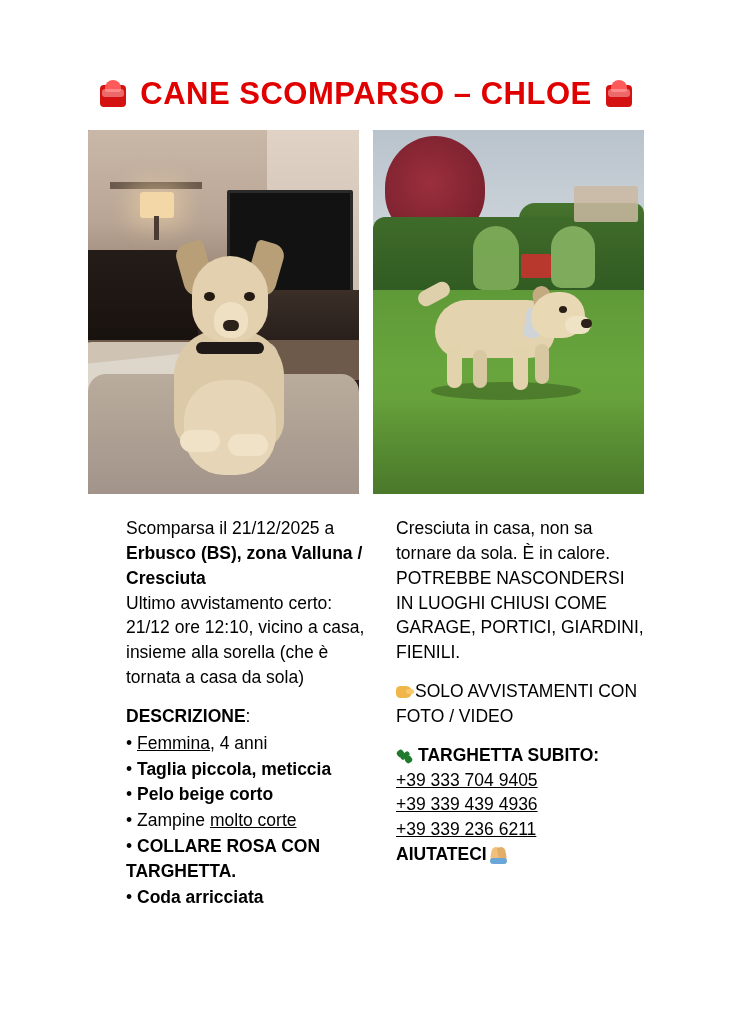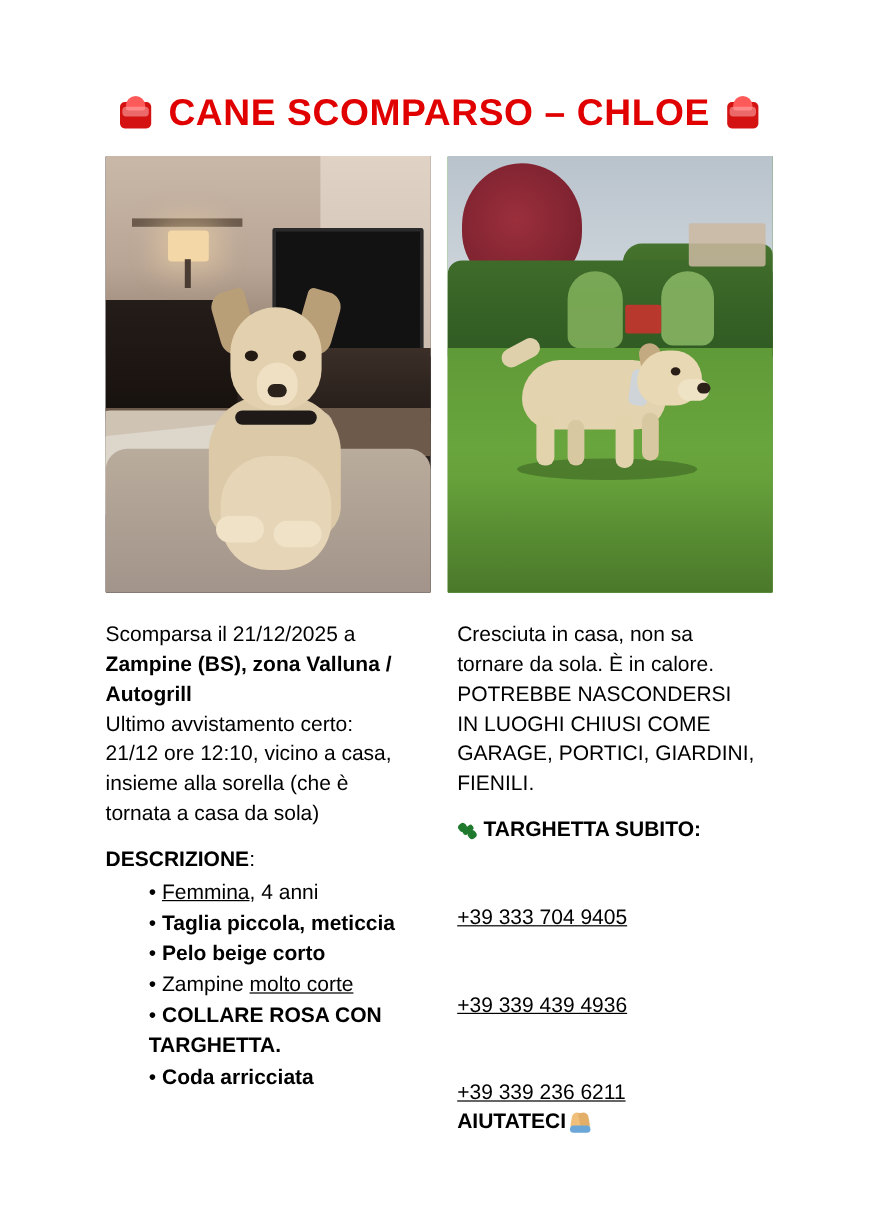--- a/index.html
+++ b/index.html
@@ -286,41 +286,42 @@
   }
   .p2 .d-shadow {
     position: absolute; left: 58px; top: 252px; width: 150px; height: 18px;
     background: rgba(30,55,18,.35); border-radius: 50%;
   }
 
   
   .columns {
     margin-top: 22px;
     display: flex;
-    gap: 41px;
+    gap: 18px;
+    justify-content: flex-end;
   }
   .col {
     width: 246px;
     font-size: 17.5px;
     line-height: 1.42;
   }
   .col.left { width: 252px; }
   .col.right { width: 248px; }
 
   p { margin: 0 0 0 0; }
   .block { margin-bottom: 14px; }
   b, .b { font-weight: bold; }
   .u { text-decoration: underline; }
 
   .bullets { margin-top: 2px; }
-  .bullets div { margin-bottom: 1px; margin-left: 36px; }
+  .bullets div { margin-bottom: 1px; }
 
   .heading { font-weight: bold; }
 
-  .phone-list div { text-decoration: underline; margin-top: 48px; }
+  .phone-list div { text-decoration: underline; }
 
   .emoji-point {
     display: inline-block;
     width: 18px;
     height: 14px;
     position: relative;
     vertical-align: -2px;
     margin-right: 1px;
   }
   .emoji-point .hand {
@@ -448,21 +449,21 @@
       <span class="d-snout"></span>
       <span class="d-nose"></span>
     </div>
   </div>
 
   <div class="columns">
 
     <div class="col left">
       <div class="block">
         <p>Scomparsa il 21/12/2025 a</p>
-        <p class="b">Zampine (BS), zona Valluna / Autogrill</p>
+        <p class="b">Erbusco (BS), zona Valluna / Cresciuta</p>
         <p>Ultimo avvistamento certo: 21/12 ore 12:10, vicino a casa, insieme alla sorella (che è tornata a casa da sola)</p>
       </div>
 
       <div class="block">
         <p><span class="heading">DESCRIZIONE</span><span>:</span></p>
         <div class="bullets">
           <div><span>• </span><span class="u">Femmina</span><span>, 4 anni</span></div>
           <div><span>• </span><span class="b">Taglia piccola, meticcia</span></div>
           <div><span>• </span><span class="b">Pelo beige corto</span></div>
           <div><span>• </span><span>Zampine </span><span class="u">molto corte</span></div>
@@ -470,20 +471,23 @@
           <div><span>• </span><span class="b">Coda arricciata</span></div>
         </div>
       </div>
     </div>
 
     <div class="col right">
       <div class="block">
         <p>Cresciuta in casa, non sa tornare da sola. È in calore. POTREBBE NASCONDERSI IN LUOGHI CHIUSI COME GARAGE, PORTICI, GIARDINI, FIENILI.</p>
       </div>
 
+      <div class="block">
+        <p><span class="emoji-point"><span class="hand"></span><span class="finger"></span></span><span>SOLO AVVISTAMENTI CON FOTO / VIDEO</span></p>
+      </div>
 
       <div class="block">
         <p class="b"><span class="emoji-phone"><span class="h1"></span><span class="bar"></span><span class="h2"></span></span><span>TARGHETTA SUBITO:</span></p>
         <div class="phone-list">
           <div>+39 333 704 9405</div>
           <div>+39 339 439 4936</div>
           <div>+39 339 236 6211</div>
         </div>
         <p class="b"><span>AIUTATECI</span><span class="emoji-pray"><span class="pl"></span><span class="pr"></span><span class="sleeve"></span></span></p>
       </div>

